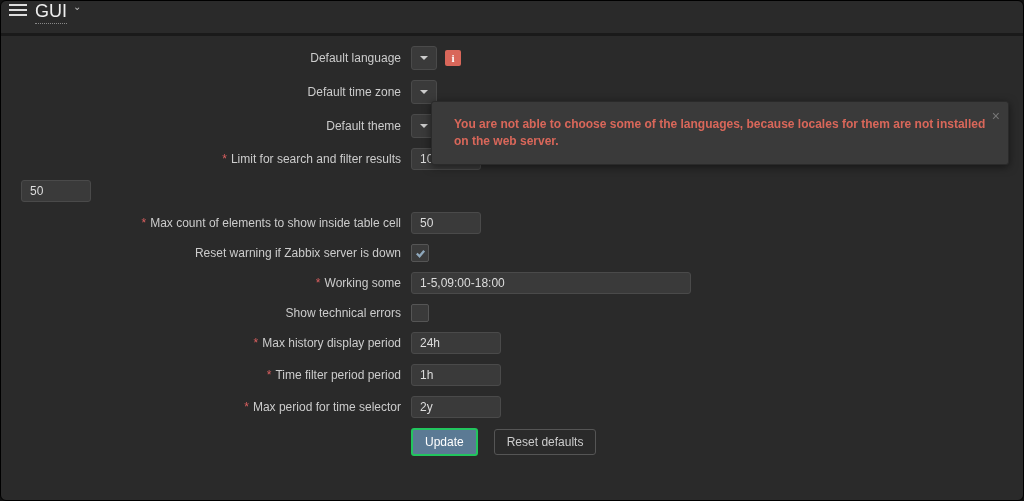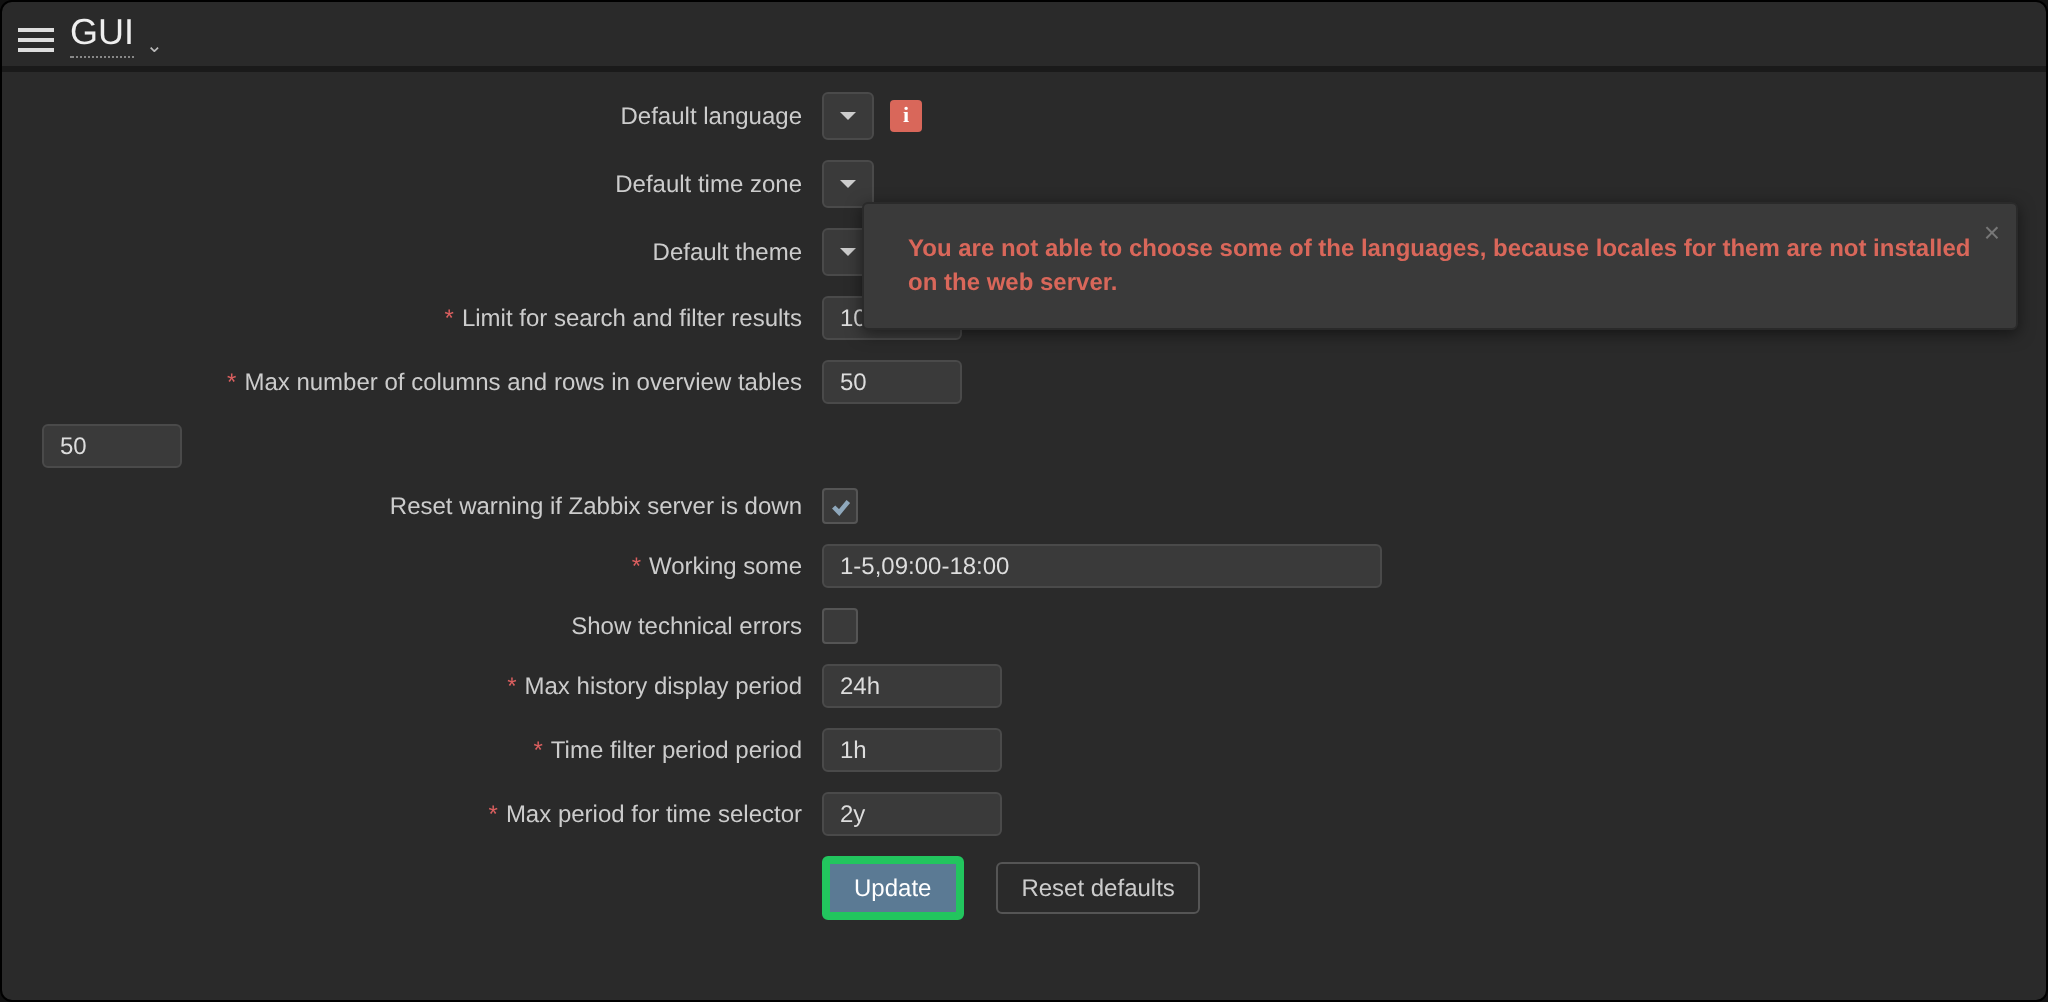--- a/index.html
+++ b/index.html
@@ -1,17 +1,17 @@
 <!DOCTYPE html>
 <html><head>
 <meta charset="utf-8">
 <style>
   html,body{margin:0;padding:0;width:1024px;height:501px;background:#111;font-family:Arial,Helvetica,sans-serif;font-size:12px;color:#ccc;overflow:hidden;}
   .window{position:relative;width:1024px;height:501px;background:#2a2a2a;border:1px solid #000;box-sizing:border-box;border-radius:6px;}
-  .titlebar{display:flex;align-items:flex-end;height:28px;padding:0 8px;}
+  .titlebar{display:flex;align-items:flex-start;height:28px;padding:0 8px;}
   .hamburger{display:flex;flex-direction:column;justify-content:center;gap:3px;width:18px;height:18px;margin-right:8px;cursor:pointer;}
   .hamburger span{display:block;height:2px;background:#ddd;}
   .title{font-size:18px;color:#eee;border-bottom:1px dotted #888;padding-bottom:1px;}
   .title-chevron{margin-left:6px;font-size:10px;color:#bbb;}
   .sep{height:3px;background:#1a1a1a;margin:4px 0 10px 0;}
   .form{padding:0 20px;}
   .row{display:flex;align-items:center;margin-bottom:10px;}
   .label{width:380px;padding-right:10px;text-align:right;color:#ccc;font-size:12px;}
   .req{color:#da5f5f;margin-right:4px;}
   .controls{display:flex;align-items:center;gap:8px;}
@@ -19,21 +19,21 @@
   .select-btn svg{width:10px;height:10px;fill:#ccc;}
   .info-icon{width:16px;height:16px;background:#d9675a;border-radius:2px;display:flex;align-items:center;justify-content:center;color:#fff;font-weight:bold;font-size:11px;font-family:Georgia,serif;}
   input.text{height:22px;background:#3a3a3a;border:1px solid #4a4a4a;border-radius:3px;color:#ddd;padding:0 8px;font-size:12px;box-sizing:border-box;}
   .w-sm{width:70px;}
   .w-md{width:90px;}
   .w-lg{width:280px;}
   .checkbox{width:16px;height:16px;background:#3a3a3a;border:1px solid #555;border-radius:2px;display:flex;align-items:center;justify-content:center;}
   .checkbox.checked svg{display:block;}
   .checkbox svg{display:none;width:11px;height:11px;fill:none;stroke:#8fa8bc;stroke-width:2.5;}
   .btn{height:24px;padding:0 12px;border-radius:3px;font-size:12px;cursor:pointer;display:inline-flex;align-items:center;}
-  .btn-primary{background:#5b7a94;border:4px solid #22c55e;color:#fff;}
+  .btn-primary{background:#5b7a94;border:2px solid #22c55e;color:#fff;}
   .btn-secondary{background:transparent;border:1px solid #555;color:#ccc;margin-left:8px;}
   .popover{position:absolute;left:430px;top:100px;width:578px;background:#3a3a3a;border:1px solid #2a2a2a;border-radius:3px;padding:14px 22px 14px 22px;box-sizing:border-box;box-shadow:0 2px 8px rgba(0,0,0,0.5);}
   .popover-text{color:#d9675a;font-size:12px;line-height:1.4;font-weight:bold;}
   .popover-close{position:absolute;top:6px;right:8px;color:#777;font-size:14px;cursor:pointer;}
 </style>
 </head>
 <body>
 
 <div class="window">
 
@@ -86,27 +86,27 @@
     </div>
 
     <div class="row">
       <div class="label"><span class="req">*</span><span>Limit for search and filter results</span></div>
       <div class="controls">
           <input class="text w-sm" value="1000" style="">
         </div>
     </div>
 
     <div class="row">
-      <div class="label"><span class="req">*</span><span>Max number of columns and rows in overview tables</span></div>
       <div class="controls">
           <input class="text w-sm" value="50" style="">
         </div>
     </div>
 
     <div class="row">
+      <div class="label"><span class="req">*</span><span>Max count of elements to show inside table cell</span></div>
       <div class="controls">
           <input class="text w-sm" value="50" style="">
         </div>
     </div>
 
     <div class="row">
       <div class="label"><span>Reset warning if Zabbix server is down</span></div>
       <div class="controls">
         <div class="checkbox checked">
           <svg viewBox="0 0 12 12">

